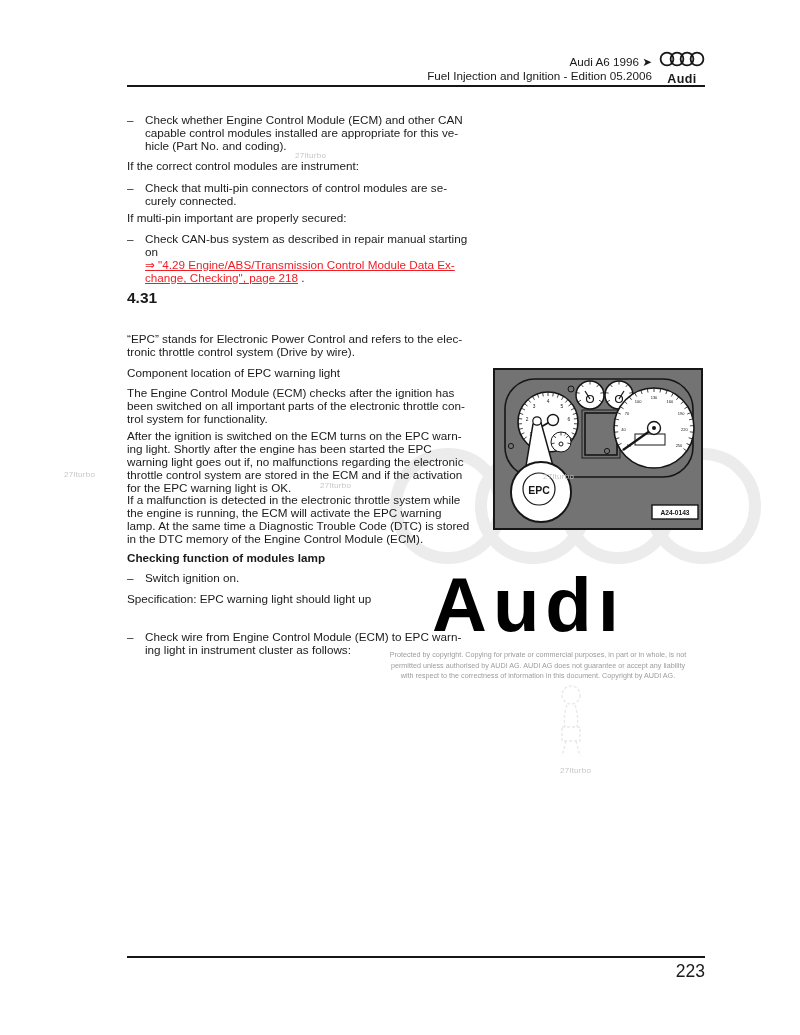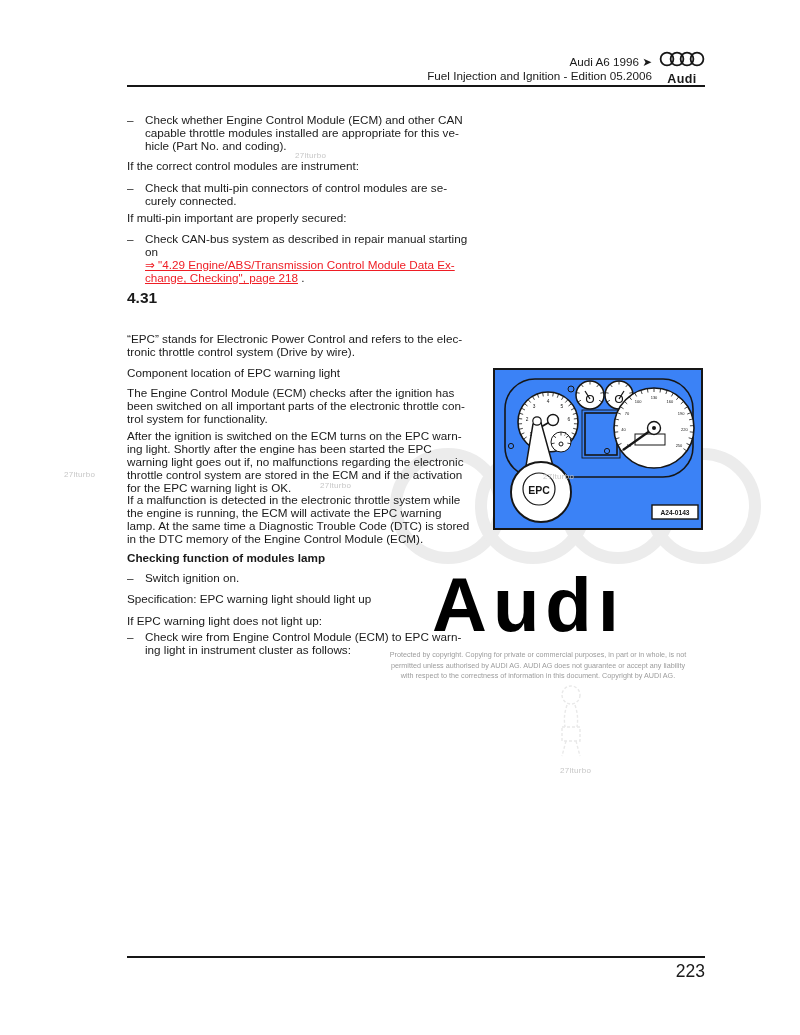--- a/index.html
+++ b/index.html
@@ -12,21 +12,21 @@
   .bullet .dash{width:18px;flex:0 0 18px;}
   .hdr{font-size:11.7px;line-height:14px;text-align:right;z-index:2;}
   .rule{background:#161616;height:1.6px;z-index:2;}
   .section-head{display:flex;font-size:15.5px;line-height:20px;font-weight:bold;z-index:2;}
   .section-head .num{width:70px;flex:0 0 70px;}
   .subhead{font-weight:bold;}
   .redlink{color:#ef1d24;text-decoration:underline;cursor:pointer;}
   .wm-user{font-size:8px;color:#c6c6c6;z-index:5;letter-spacing:.3px;}
   .wm-audi-text{font-size:76px;line-height:80px;font-weight:bold;color:#000000;letter-spacing:6px;z-index:0;}
   .copyright{font-size:7.2px;line-height:10.5px;color:#9c9c9c;text-align:center;z-index:2;}
-  .figure{border:2px solid #161616;background:#3b82f6;z-index:3;}
+  .figure{border:2px solid #161616;background:#737373;z-index:3;}
   .pagenum{font-size:17.5px;text-align:right;z-index:2;}
   .logo-text{font-size:12.5px;font-weight:bold;letter-spacing:.4px;text-align:center;}
   svg text{font-family:"Liberation Sans","DejaVu Sans",sans-serif;}
 </style>
 </head>
 <body>
 
 <div class="page">
 
   <svg class="abs" style="left:390px;top:428px;z-index:0;" width="372" height="162" viewBox="0 0 372 162">
@@ -64,21 +64,21 @@
       <circle cx="28" cy="9" r="6.4" fill="none" stroke="#161616" stroke-width="1.8"></circle>
       <circle cx="38" cy="9" r="6.4" fill="none" stroke="#161616" stroke-width="1.8"></circle>
     </svg>
     <div class="logo-text">Audi</div>
   </div>
   <div class="abs rule" style="left:127px;top:85px;width:578px;"></div>
 
   <div class="abs bullet body-text" style="left:127px;top:113px;width:360px;">
     <span class="dash">–</span>
     <span class="pre">Check whether Engine Control Module (ECM) and other CAN
-capable throttle modules installed are appropriate for this ve-
+capable control modules installed are appropriate for this ve-
 hicle (Part No. and coding).</span>
   </div>
 
   <div class="abs body-text" style="left:127px;top:159px;width:360px;">If the correct control modules are instrument:</div>
 
   <div class="abs bullet body-text" style="left:127px;top:181px;width:360px;">
     <span class="dash">–</span>
     <span class="pre">Check that multi-pin connectors of control modules are se-
 curely connected.</span>
   </div>
@@ -116,21 +116,20 @@
 in the DTC memory of the Engine Control Module (ECM).</div>
 
   <div class="abs body-text subhead" style="left:127px;top:551px;width:360px;">Checking function of modules lamp</div>
 
   <div class="abs bullet body-text" style="left:127px;top:571px;width:360px;">
     <span class="dash">–</span>
     <span>Switch ignition on.</span>
   </div>
 
   <div class="abs body-text" style="left:127px;top:592px;width:360px;">Specification: EPC warning light should light up</div>
-  <div class="abs body-text" style="left:127px;top:614px;width:360px;">If EPC warning light does not light up:</div>
 
   <div class="abs bullet body-text" style="left:127px;top:630px;width:360px;">
     <span class="dash">–</span>
     <span class="pre">Check wire from Engine Control Module (ECM) to EPC warn-
 ing light in instrument cluster as follows:</span>
   </div>
 
   <div class="abs figure" style="left:493px;top:368px;width:206px;height:158px;">
     <svg width="206" height="158" viewBox="0 0 206 158">
       <g fill="none" stroke="#161616">

